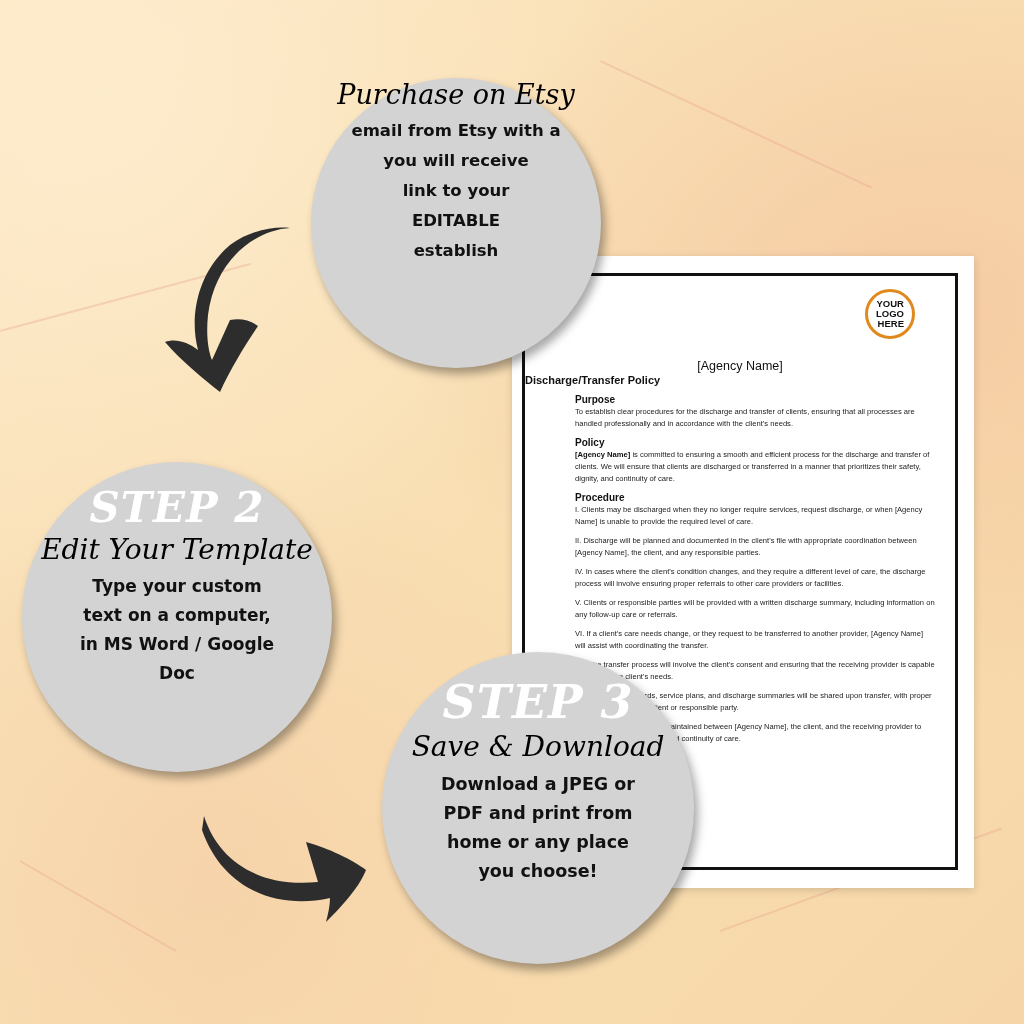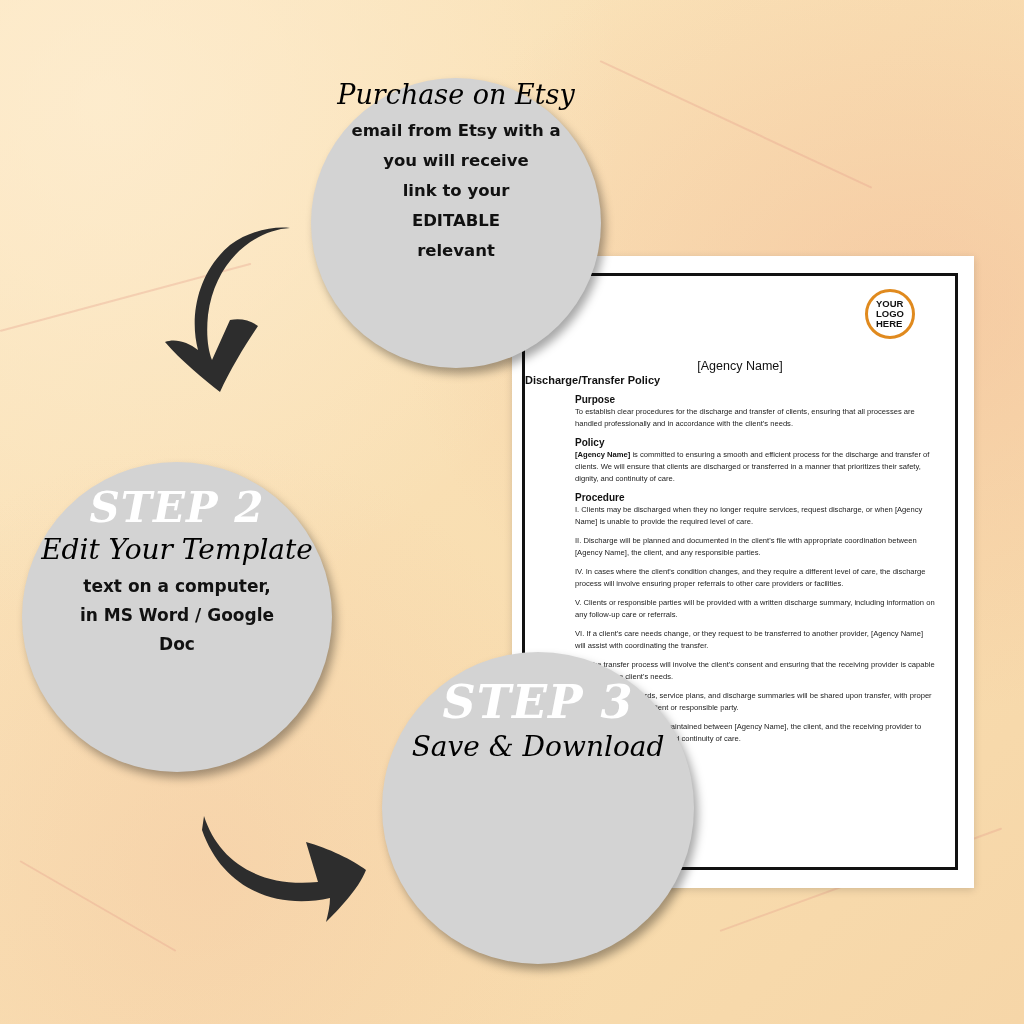--- a/index.html
+++ b/index.html
@@ -7,21 +7,21 @@
     background:
       radial-gradient(ellipse at 90% 30%, rgba(240,170,140,0.35), transparent 40%),
       radial-gradient(ellipse at 20% 85%, rgba(240,180,150,0.25), transparent 35%),
       radial-gradient(ellipse at 10% 10%, rgba(255,240,215,0.6), transparent 40%),
       linear-gradient(135deg,#fbe6c0 0%,#f9dfb3 45%,#f8dcae 70%,#f6d6a8 100%);
     font-family:"Liberation Sans",sans-serif;}
   .vein{position:absolute;height:2px;background:rgba(230,160,140,0.35);border-radius:2px;transform-origin:left center;}
   .doc{position:absolute;left:512px;top:256px;width:462px;height:632px;background:#fff;box-shadow:0 2px 8px rgba(0,0,0,0.15);}
   .doc-frame{position:absolute;left:10px;top:17px;width:436px;height:597px;border:3px solid #111;box-sizing:border-box;}
   .logo{position:absolute;left:340px;top:13px;width:50px;height:50px;border:3px solid #e08a1e;border-radius:50%;
-    display:flex;align-items:center;justify-content:center;text-align:left;font-weight:bold;font-size:9.5px;line-height:10px;color:#111;box-sizing:border-box;}
+    display:flex;align-items:center;justify-content:center;text-align:right;font-weight:bold;font-size:9.5px;line-height:10px;color:#111;box-sizing:border-box;}
   .doc-title{position:absolute;left:0;right:0;top:83px;text-align:center;font-size:12.5px;color:#111;}
   .doc-subtitle{position:absolute;left:0;right:0;top:98px;font-size:11px;font-weight:bold;color:#111;}
   .doc-body{position:absolute;left:50px;top:118px;width:360px;font-size:7.6px;line-height:12px;color:#222;}
   .doc-body h4{margin:0 0 0 0;font-size:10px;line-height:12px;color:#111;}
   .doc-body p{margin:0 0 7px 0;}
   .doc-body b{color:#111;}
   .circle{position:absolute;border-radius:50%;background:#d3d3d3;box-shadow:4px 6px 10px rgba(0,0,0,0.35);text-align:center;color:#111;}
   .step{font-family:"DejaVu Serif",serif;font-weight:bold;font-style:italic;color:#fff;letter-spacing:1px;}
   .script{font-family:"DejaVu Serif",serif;font-style:italic;color:#000000;}
   .desc{font-family:"DejaVu Sans",sans-serif;font-weight:bold;}
@@ -72,30 +72,37 @@
   <path d="M6 6 C 20 50, 60 78, 120 72 L 108 32 C 130 38, 155 50, 168 60 C 160 80, 140 100, 128 112 C 130 104, 132 96, 132 88 C 80 100, 25 80, 4 20 Z" fill="#2d2d2d"></path>
 </svg>
 
 <div class="circle" style="left:311px;top:78px;width:290px;height:290px;">
   <div class="script" style="font-size:27px;line-height:34px;">Purchase on Etsy</div>
   <div class="desc" style="font-size:16.5px;line-height:30px;margin-top:4px;">
     <div>email from Etsy with a</div>
     <div>you will receive</div>
     <div>link to your</div>
     <div>EDITABLE</div>
-    <div>relevant</div>
+    <div>establish</div>
   </div>
 </div>
 
 <div class="circle" style="left:22px;top:462px;width:310px;height:310px;">
   <div class="step" style="margin-top:22px;font-size:42px;line-height:48px;">STEP 2</div>
   <div class="script" style="font-size:28px;line-height:36px;">Edit Your Template</div>
   <div class="desc" style="font-size:17px;line-height:29px;margin-top:4px;">
+    <div>Type your custom</div>
     <div>text on a computer,</div>
     <div>in MS Word / Google</div>
     <div>Doc</div>
   </div>
 </div>
 
 <div class="circle" style="left:382px;top:652px;width:312px;height:312px;">
   <div class="step" style="margin-top:24px;font-size:46px;line-height:52px;">STEP 3</div>
   <div class="script" style="font-size:28px;line-height:38px;">Save &amp; Download</div>
+  <div class="desc" style="font-size:17.5px;line-height:29px;margin-top:4px;">
+    <div>Download a JPEG or</div>
+    <div>PDF and print from</div>
+    <div>home or any place</div>
+    <div>you choose!</div>
+  </div>
 </div>
 
 </body></html>

